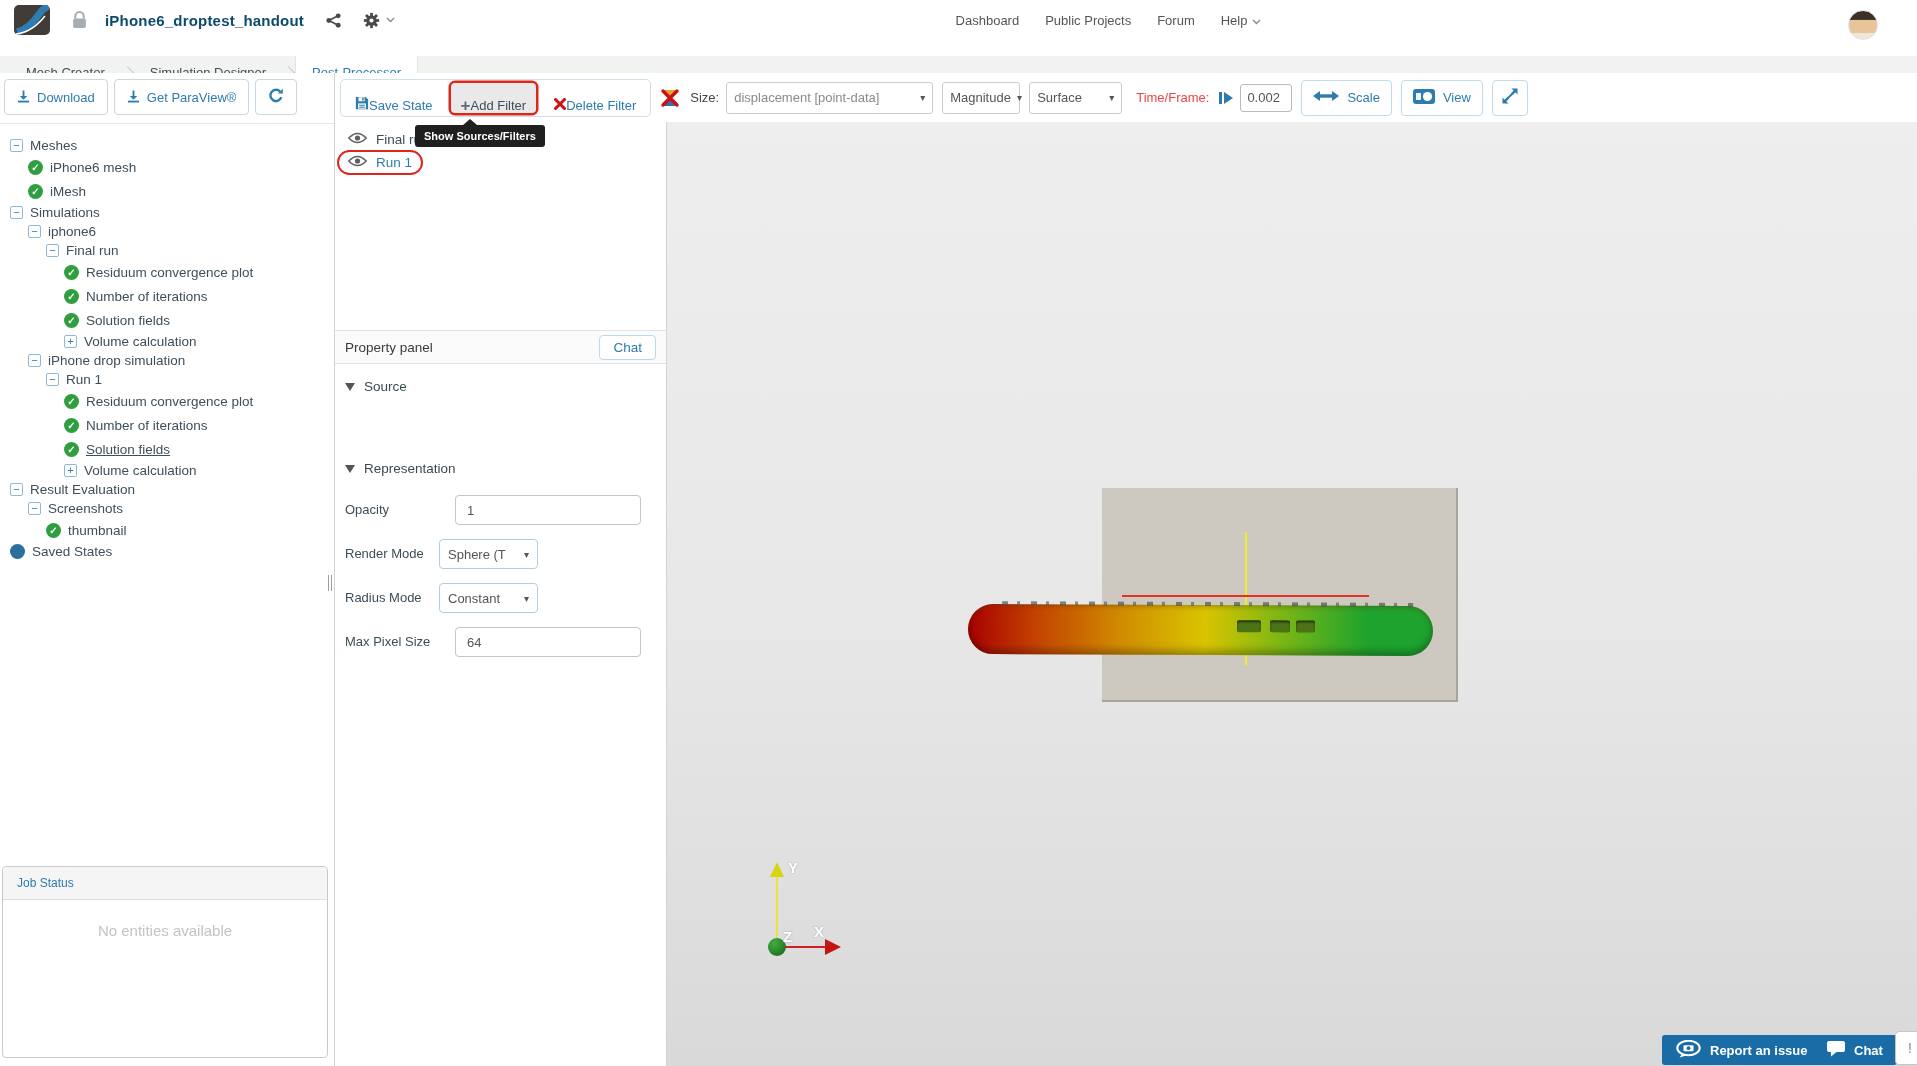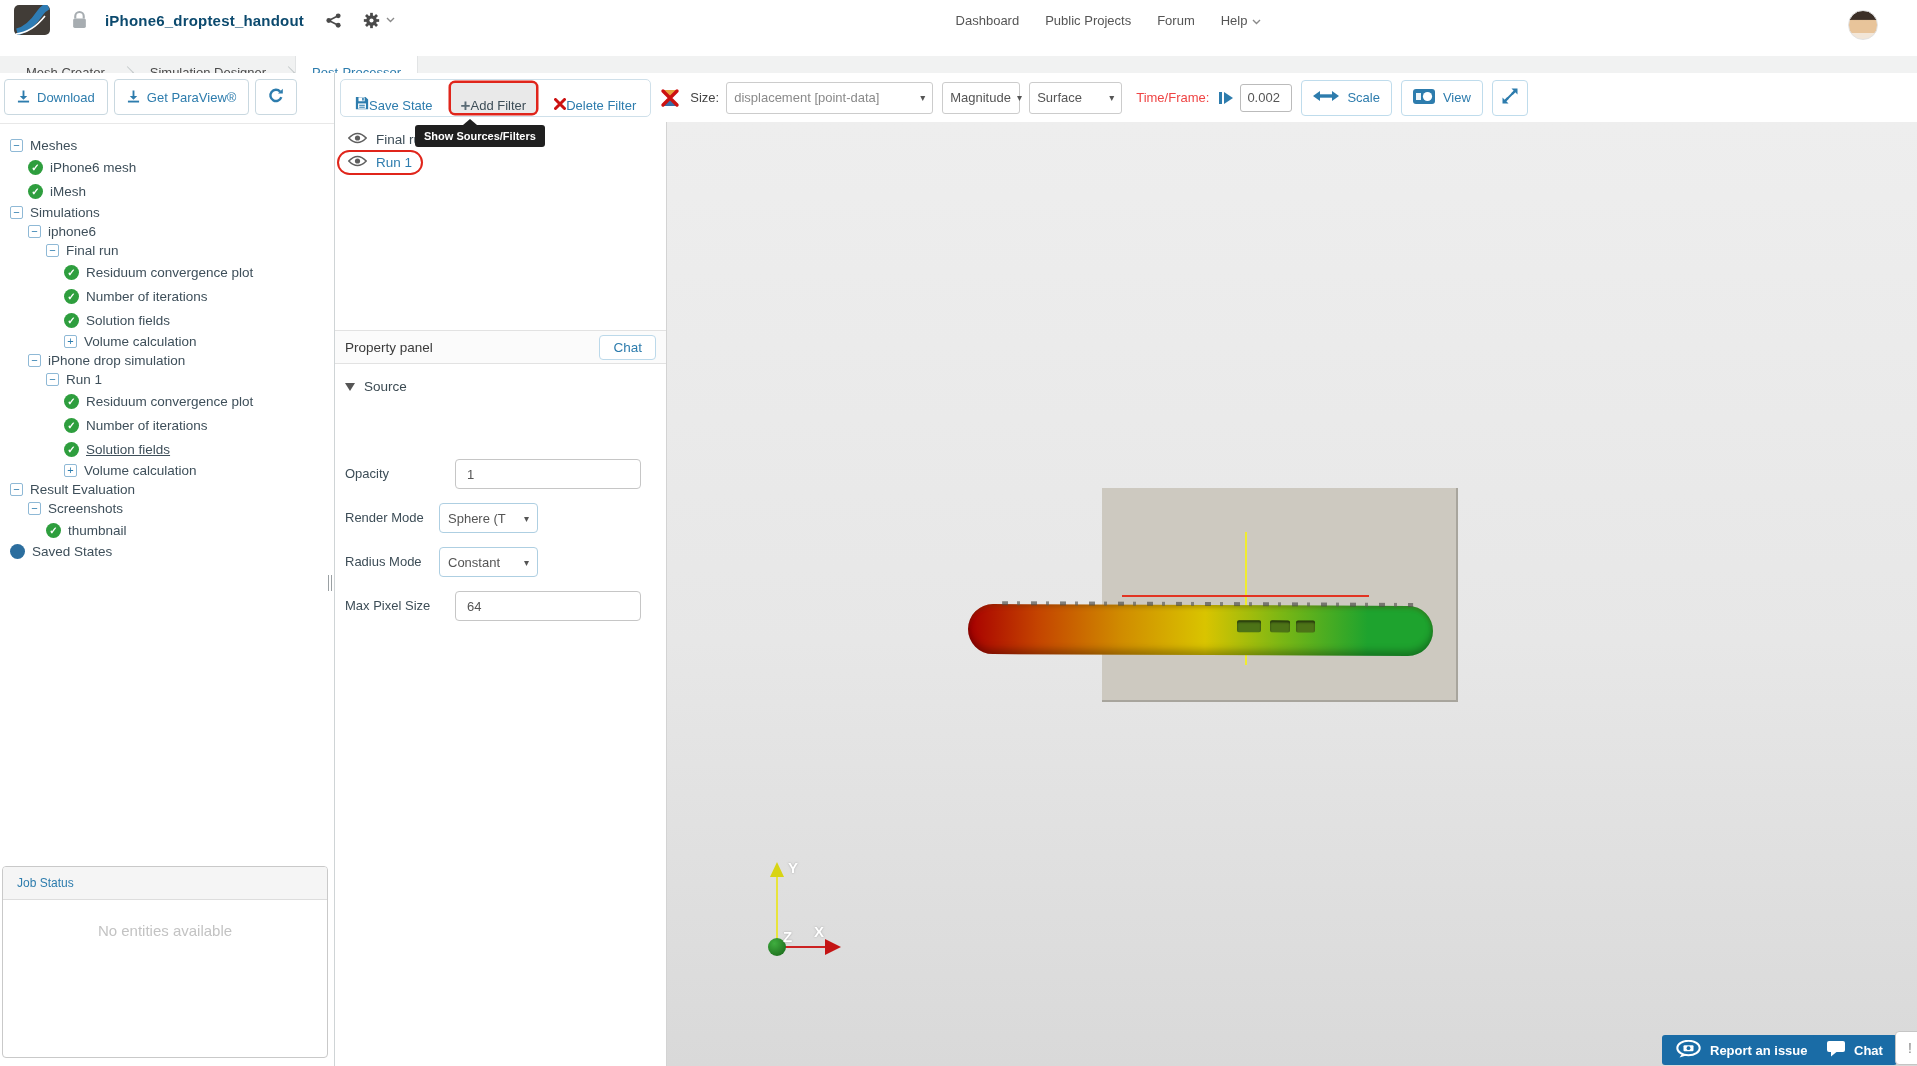--- a/index.html
+++ b/index.html
@@ -424,20 +424,24 @@
             </div>
           <div class="prop-head">
             <span>Property panel</span>
             <button class="apply-btn">Chat</button>
           </div>
           <div class="sect-head">
             <span class="tri"></span>
             <span>Source</span>
           </div>
           <div class="sect-spacer"></div>
+          <div class="sect-head">
+            <span class="tri"></span>
+            <span>Representation</span>
+          </div>
           <div class="props" id="prop-mount">
               <div class="prow">
     <label class="plabel">Opacity</label>
     <input class="txt" value="1" style="">
 
   </div>
               <div class="prow">
     <label class="plabel">Render Mode</label>
 
     <div class="sel">

